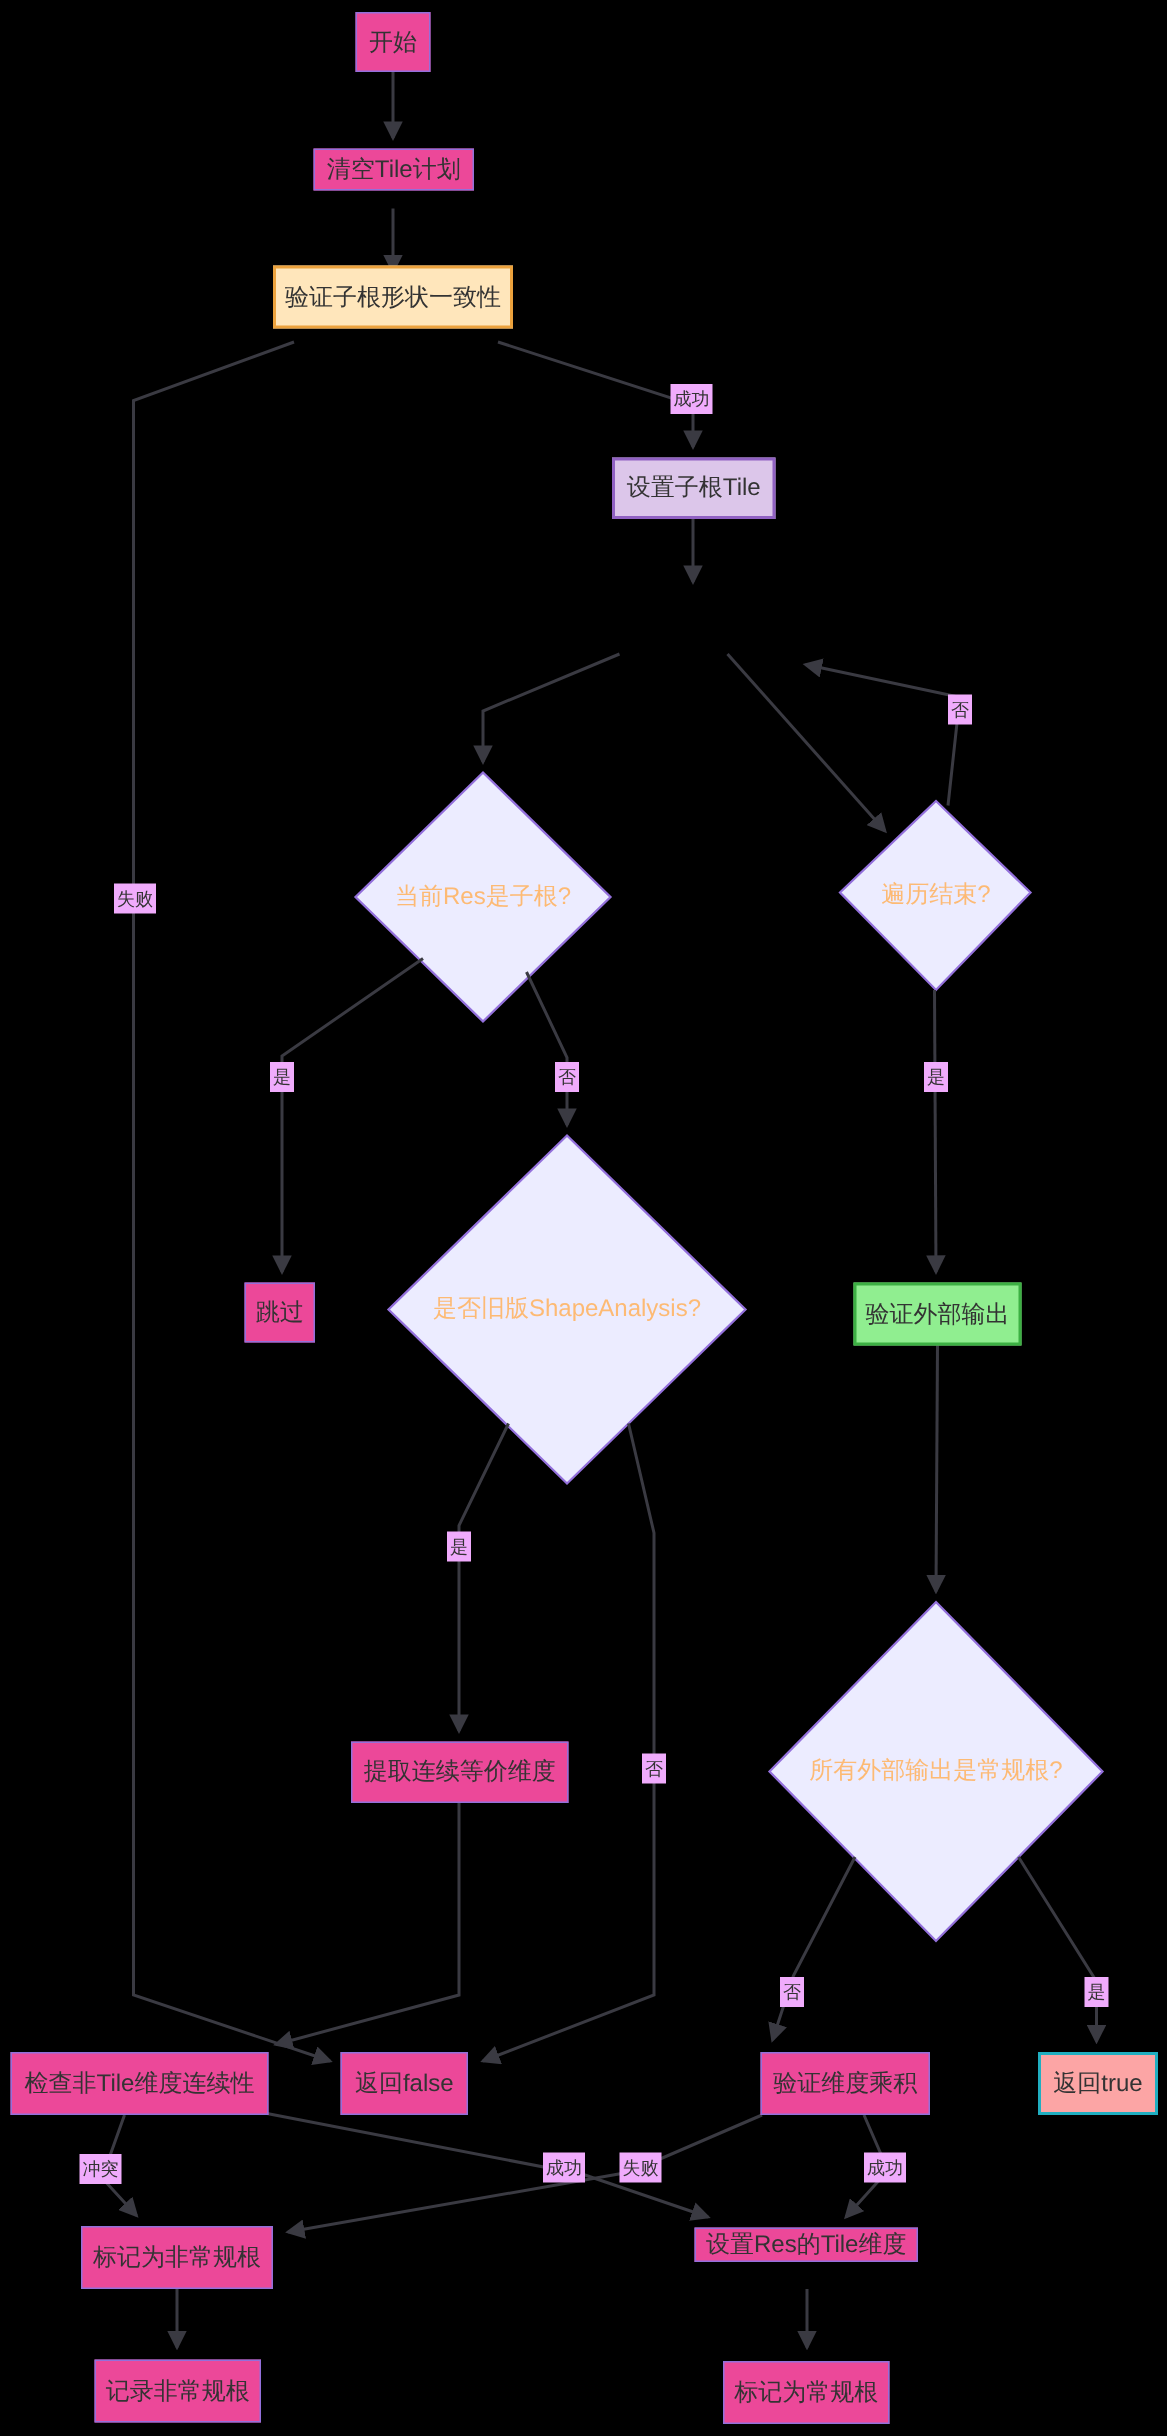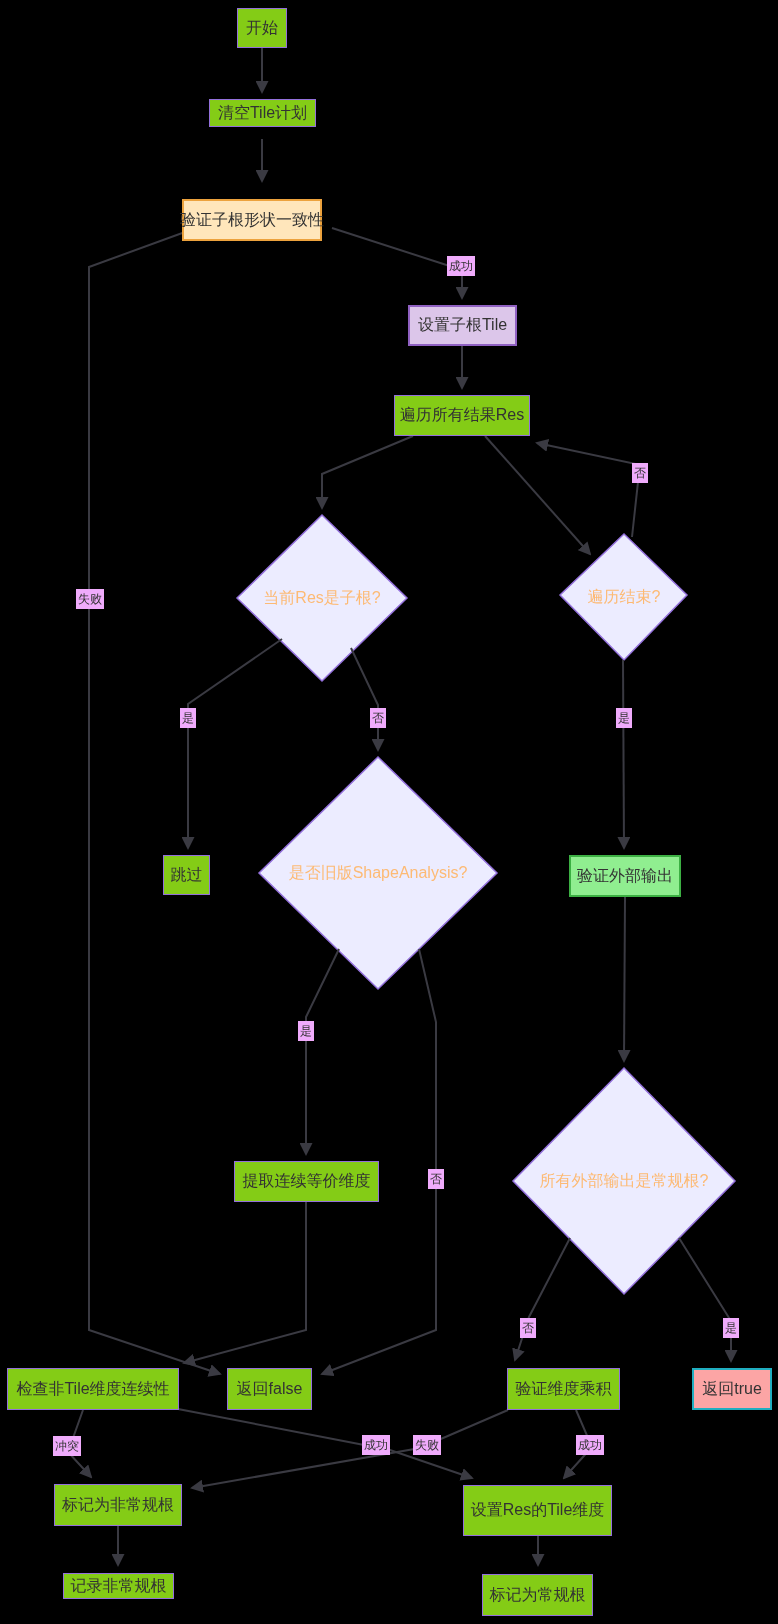--- a/index.html
+++ b/index.html
@@ -4,21 +4,21 @@
 <style>
   html,body{margin:0;padding:0;background:#000;}
   #stage{
     position:relative;width:778px;height:1624px;background:#000;overflow:hidden;
     font-family:"Liberation Sans","DejaVu Sans",sans-serif;
   }
   #edges{position:absolute;left:0;top:0;width:778px;height:1624px;}
   .edge{fill:none;stroke:#3a3a42;stroke-width:2px;}
   .node{
     position:absolute;box-sizing:border-box;display:flex;align-items:center;justify-content:center;
-    background:#84cc16;border:1px solid #9370DB;color:#333;font-size:16px;white-space:nowrap;
+    background:#ec4899;border:1px solid #9370DB;color:#333;font-size:16px;white-space:nowrap;
     z-index:3;
   }
   .node.orange{background:#FFE6BB;border:2px solid #ECA23D;}
   .node.mauve{background:#DCC6EA;border:2px solid #9061C2;}
   .node.green{background:#90EE90;border:2px solid #3CB043;}
   .node.teal{background:#fca5a5;border:2px solid #20AEC0;}
   .diamond-label{
     position:absolute;transform:translate(-50%,-50%);color:#fdba74;font-size:16px;white-space:nowrap;z-index:3;
   }
   .edge-label{
@@ -63,33 +63,32 @@
     <polyline class="edge" points="83,1410 68,1452 91,1477" marker-end="url(#arrow)"></polyline>
     <polyline class="edge" points="178,1409 390,1450 472,1478" marker-end="url(#arrow)"></polyline>
     <polyline class="edge" points="508,1410 420,1448 192,1488" marker-end="url(#arrow)"></polyline>
     <polyline class="edge" points="576,1410 592,1447 564,1478" marker-end="url(#arrow)"></polyline>
     <polyline class="edge" points="538,1526 538,1565" marker-end="url(#arrow)"></polyline>
     <polyline class="edge" points="118,1526 118,1565" marker-end="url(#arrow)"></polyline>
   </svg>
 
   <div class="node" style="left:237px;top:8px;width:50px;height:40px;">开始</div>
   <div class="node" style="left:209px;top:99px;width:107px;height:28px;">清空Tile计划</div>
-  <div class="node orange" style="left:182px;top:199px;width:140px;height:42px;">验证子根形状一致性</div>
+  <div class="node orange" style="left:182px;top:177px;width:160px;height:42px;">验证子根形状一致性</div>
   <div class="node mauve" style="left:408px;top:305px;width:109px;height:41px;">设置子根Tile</div>
-  <div class="node" style="left:394px;top:395px;width:136px;height:41px;">遍历所有结果Res</div>
   <div class="node" style="left:163px;top:855px;width:47px;height:40px;">跳过</div>
   <div class="node green" style="left:569px;top:855px;width:112px;height:42px;">验证外部输出</div>
   <div class="node" style="left:234px;top:1161px;width:145px;height:41px;">提取连续等价维度</div>
   <div class="node" style="left:7px;top:1368px;width:172px;height:42px;">检查非Tile维度连续性</div>
   <div class="node" style="left:227px;top:1368px;width:85px;height:42px;">返回false</div>
   <div class="node" style="left:507px;top:1368px;width:113px;height:42px;">验证维度乘积</div>
   <div class="node teal" style="left:692px;top:1368px;width:80px;height:42px;">返回true</div>
   <div class="node" style="left:54px;top:1484px;width:128px;height:42px;">标记为非常规根</div>
-  <div class="node" style="left:463px;top:1485px;width:149px;height:51px;">设置Res的Tile维度</div>
-  <div class="node" style="left:63px;top:1573px;width:111px;height:26px;">记录非常规根</div>
+  <div class="node" style="left:463px;top:1485px;width:149px;height:23px;">设置Res的Tile维度</div>
+  <div class="node" style="left:63px;top:1573px;width:111px;height:42px;">记录非常规根</div>
   <div class="node" style="left:482px;top:1574px;width:111px;height:42px;">标记为常规根</div>
 
   <div class="diamond-label" style="left:322px;top:598px;">当前Res是子根?</div>
   <div class="diamond-label" style="left:624px;top:597px;">遍历结束?</div>
   <div class="diamond-label" style="left:378px;top:873px;">是否旧版ShapeAnalysis?</div>
   <div class="diamond-label" style="left:624px;top:1181px;">所有外部输出是常规根?</div>
 
   <div class="edge-label" style="left:461px;top:266px;">成功</div>
   <div class="edge-label" style="left:90px;top:599px;">失败</div>
   <div class="edge-label" style="left:640px;top:473px;">否</div>

